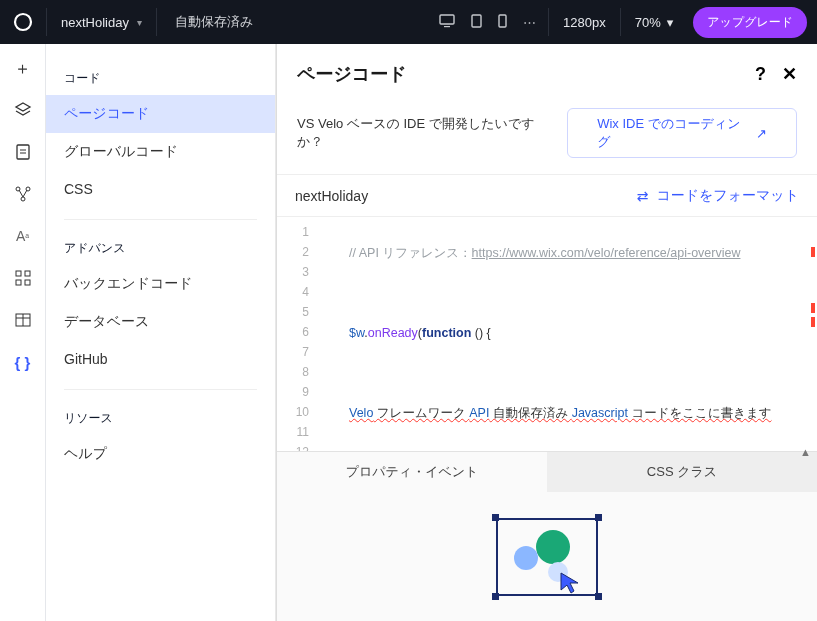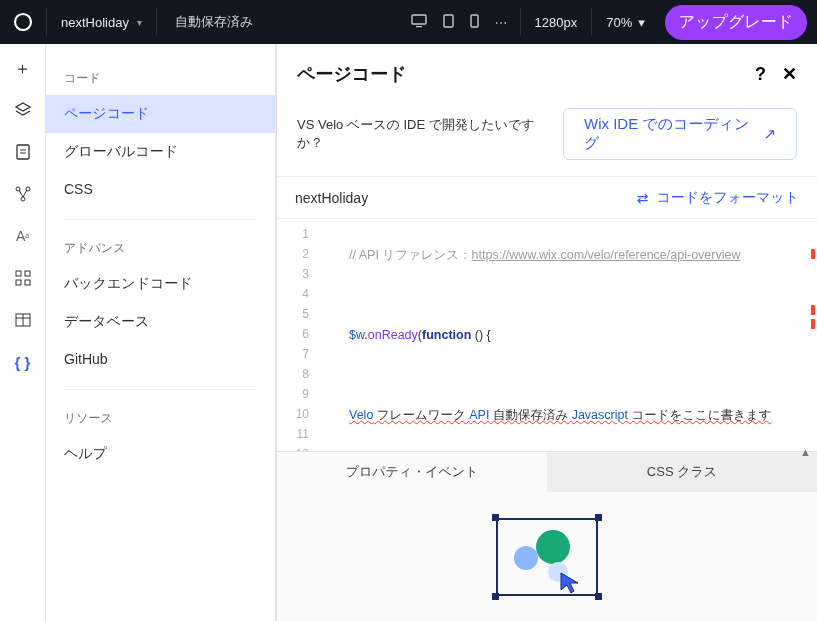--- a/index.html
+++ b/index.html
@@ -9,41 +9,41 @@
 .topbar .logo { width: 46px; height: 44px; display: flex; align-items: center; justify-content: center; }
 .topbar .project { padding: 0 14px; display: flex; align-items: center; gap: 8px; height: 100%; }
 .topbar .project .chev { opacity: .6; font-size: 10px; }
 .topbar .divider { width: 1px; height: 28px; background: #2a2f3a; }
 .topbar .saved { padding: 0 18px; opacity: .9; }
 .topbar .spacer { flex: 1; }
 .topbar .icons { display: flex; align-items: center; gap: 16px; padding: 0 12px; opacity: .85; }
 .topbar .icons span { cursor: pointer; }
 .topbar .width { padding: 0 14px; }
 .topbar .zoom { padding: 0 14px; display: flex; align-items: flex-start; gap: 6px; }
-.topbar .upgrade { margin: 0 10px 0 6px; background: #9a3dff; color: #fff; padding: 7px 14px; border-radius: 18px; font-size: 16px; cursor: pointer; border: none; }
+.topbar .upgrade { margin: 0 10px 0 6px; background: #9a3dff; color: #fff; padding: 7px 14px; border-radius: 18px; font-size: 12px; cursor: pointer; border: none; }
 
 .main { display: flex; height: calc(621px - 44px); }
 .iconrail { width: 46px; border-right: 1px solid #e5e7eb; display: flex; flex-direction: column; align-items: center; padding-top: 14px; gap: 22px; color: #333; }
 .iconrail .icon { width: 20px; height: 20px; display: flex; align-items: center; justify-content: center; cursor: pointer; font-size: 17px; color: #333; }
 .iconrail .icon.active { color: #3b5cff; }
 
 .sidepanel { width: 230px; border-right: 1px solid #e8e8e8; padding: 18px 0 0 0; font-size: 14px; color: #333; overflow-y: auto; }
-.sidepanel .section-label { font-size: 12px; color: #737373; padding: 8px 18px; }
+.sidepanel .section-label { font-size: 12px; color: #0f172a; padding: 8px 18px; }
 .sidepanel .item { padding: 10px 18px; cursor: pointer; color: #333; }
 .sidepanel .item.active { background: #dbe4ff; color: #3859ff; border-radius: 0; }
 .sidepanel .sep { height: 1px; background: #eee; margin: 12px 18px; }
 
 .content { flex: 1; display: flex; flex-direction: column; border-left: 1px solid #ddd; }
 .content-header { display: flex; align-items: center; padding: 18px 20px 14px 20px; }
 .content-header .title { font-size: 18px; font-weight: 600; color: #1a1a1a; flex: 1; }
 .content-header .help { font-size: 18px; font-weight: 700; margin-right: 16px; cursor: pointer; }
 .content-header .close { font-size: 18px; font-weight: 700; cursor: pointer; }
 
 .ide-bar { padding: 8px 20px 16px 20px; display: flex; align-items: center; gap: 12px; border-bottom: 1px solid #eee; font-size: 13px; color: #333; }
-.ide-bar .btn { border: 1px solid #cfd6ff; color: #3859ff; padding: 6px 20px; border-radius: 6px; display: inline-flex; align-items: center; gap: 6px; cursor: pointer; font-size: 15px; text-decoration: none; }
+.ide-bar .btn { border: 1px solid #cfd6ff; color: #3859ff; padding: 6px 29px; border-radius: 6px; display: inline-flex; align-items: center; gap: 6px; cursor: pointer; font-size: 13px; text-decoration: none; }
 
 .tabbar { display: flex; align-items: center; border-bottom: 1px solid #eee; height: 42px; }
 .tabbar .tab { padding: 0 18px; height: 100%; display: flex; align-items: center; font-size: 14px; color: #333; }
 .tabbar .spacer { flex: 1; }
 .tabbar .format { color: #3859ff; padding: 0 18px; display: flex; align-items: center; gap: 8px; cursor: pointer; font-size: 14px; }
 
 .editor { flex: 1; display: flex; overflow: hidden; font-family: Consolas, Monaco, monospace; font-size: 12.5px; line-height: 1.6; position: relative; }
 .gutter { width: 40px; text-align: right; padding: 6px 8px 6px 0; color: #b0b0b0; background: #fff; font-size: 12px; }
 .gutter div { height: 20px; }
 .code { flex: 1; padding: 6px 0 6px 32px; white-space: pre; color: #333; overflow: hidden; }

